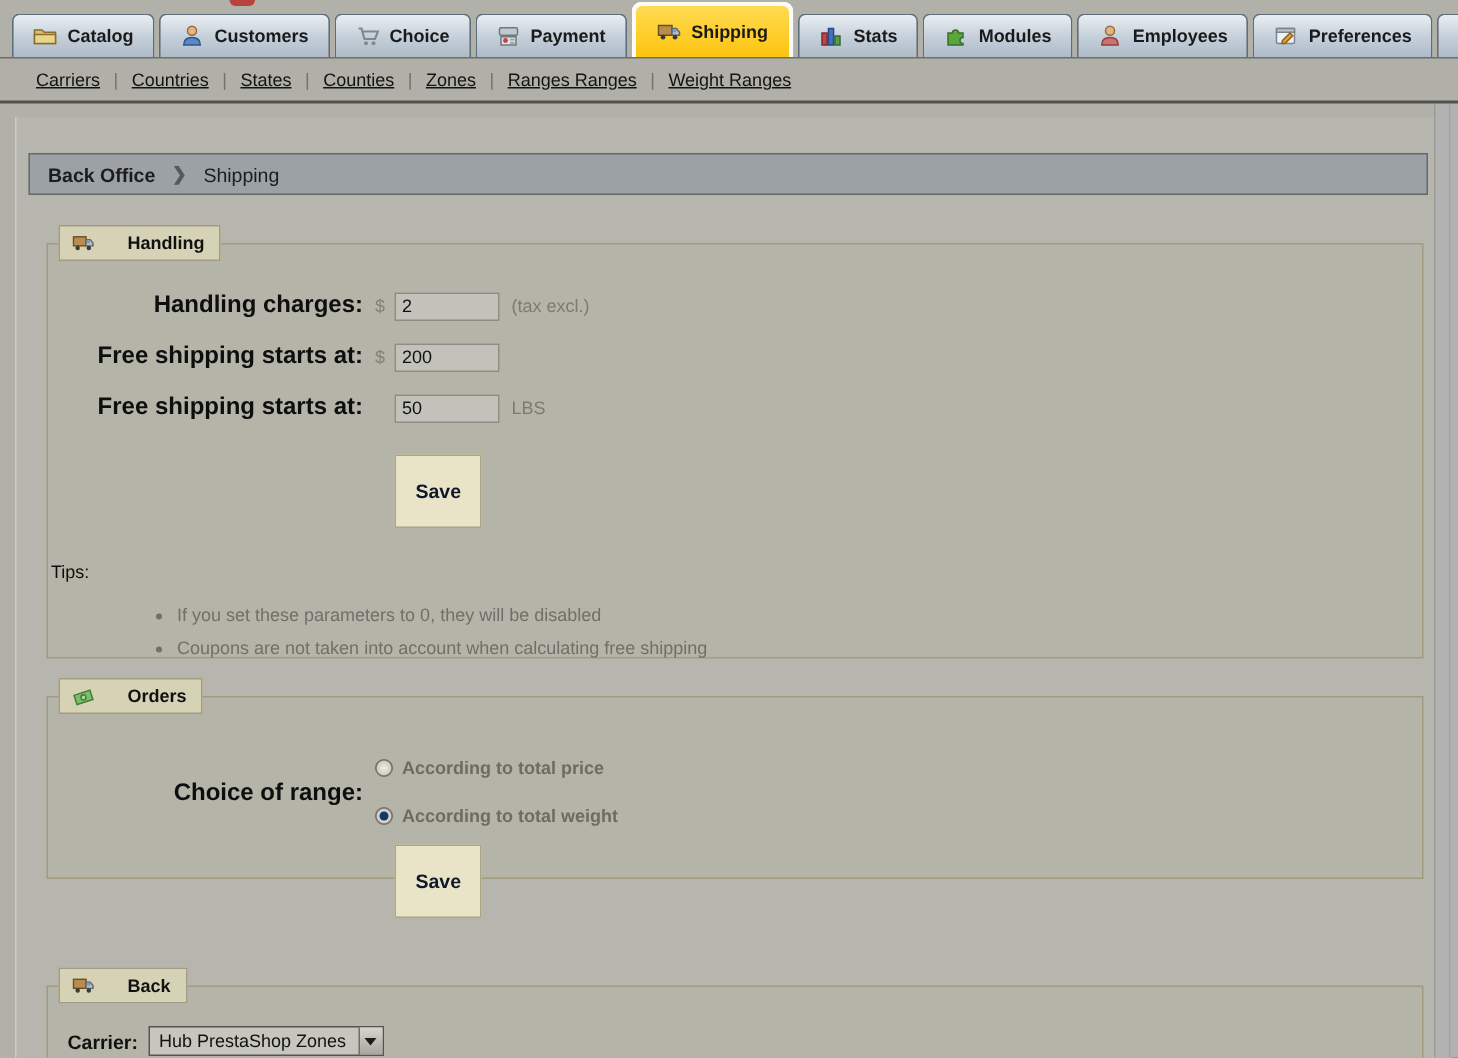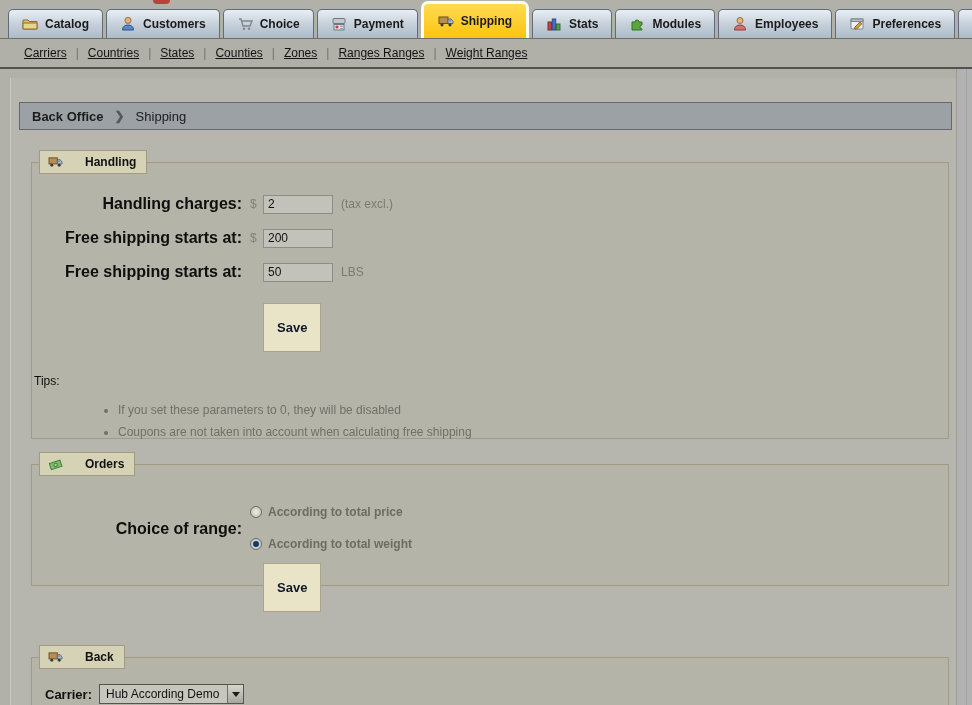--- a/index.html
+++ b/index.html
@@ -397,21 +397,21 @@
             <circle cx="4" cy="10" r="1.6" fill="#3a3a3a"></circle>
             <circle cx="12" cy="10" r="1.6" fill="#3a3a3a"></circle>
           </svg>
       </span>
       <span>Back</span>
     </div>
 
     <div class="carrier-row">
       <span class="clbl">Carrier:</span>
       <div class="pselect">
-        <span class="val">Hub According Demo</span>
+        <span class="val">Hub PrestaShop Zones</span>
         <span class="arrow-box">
             <i></i>
           </span>
       </div>
     </div>
   </div>
 
   <div class="bottom-strip"></div>
 </div>
 

